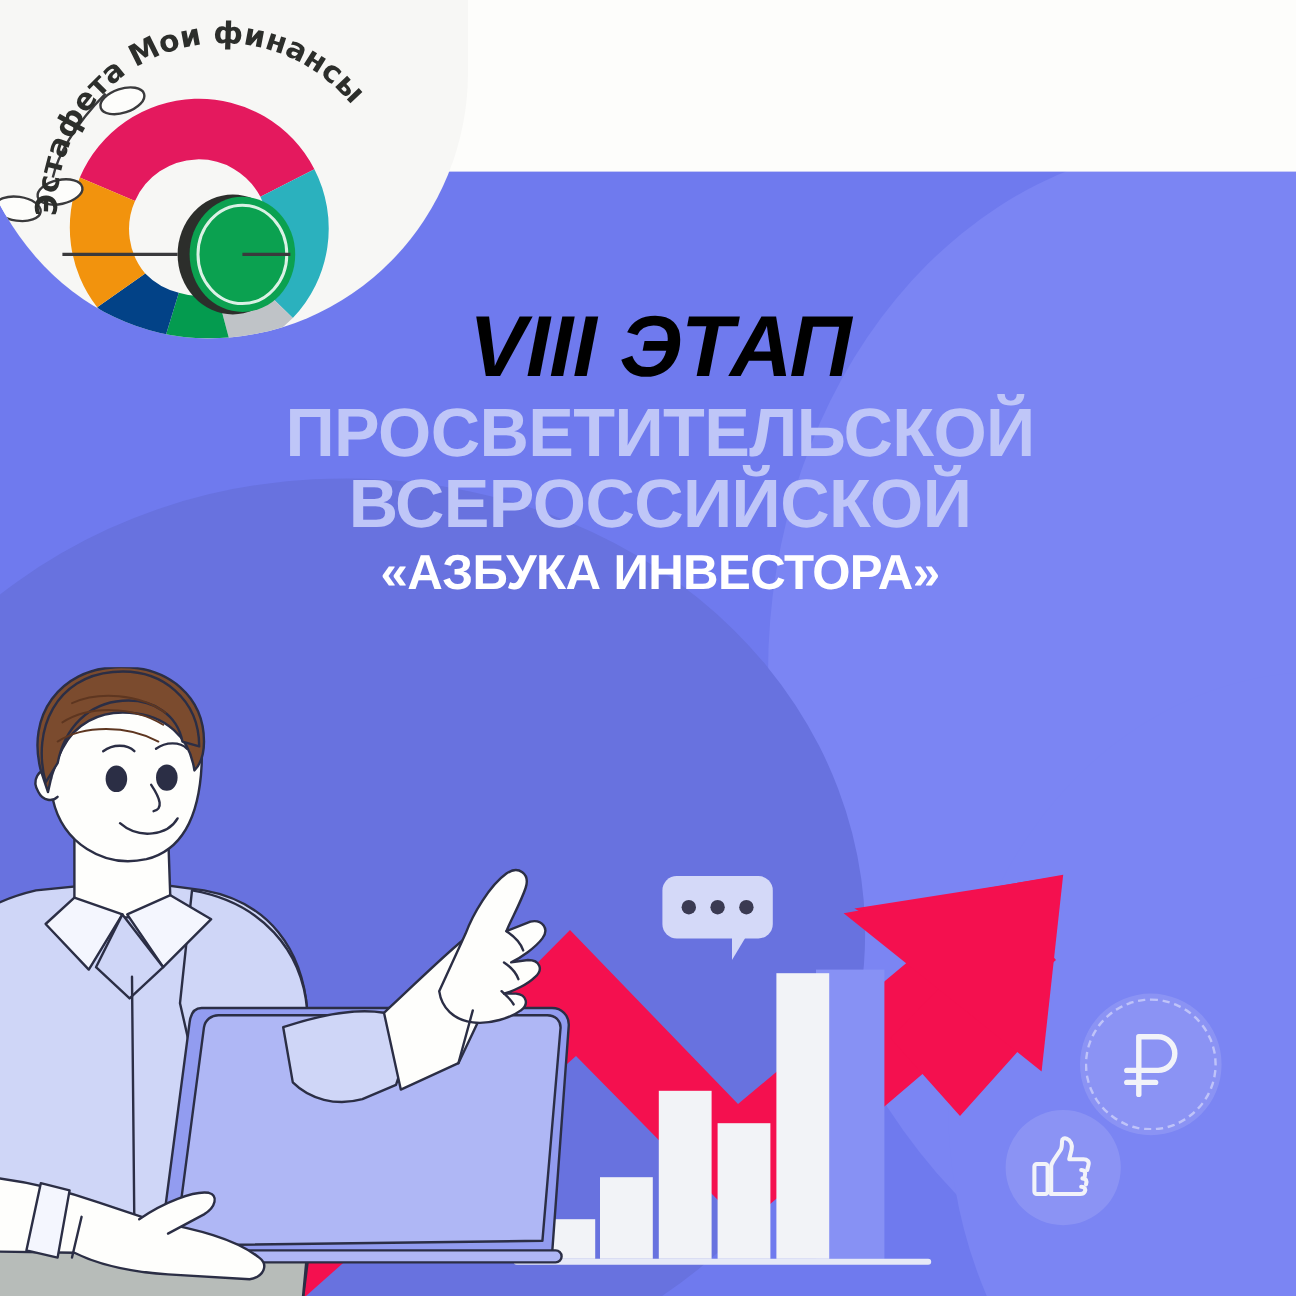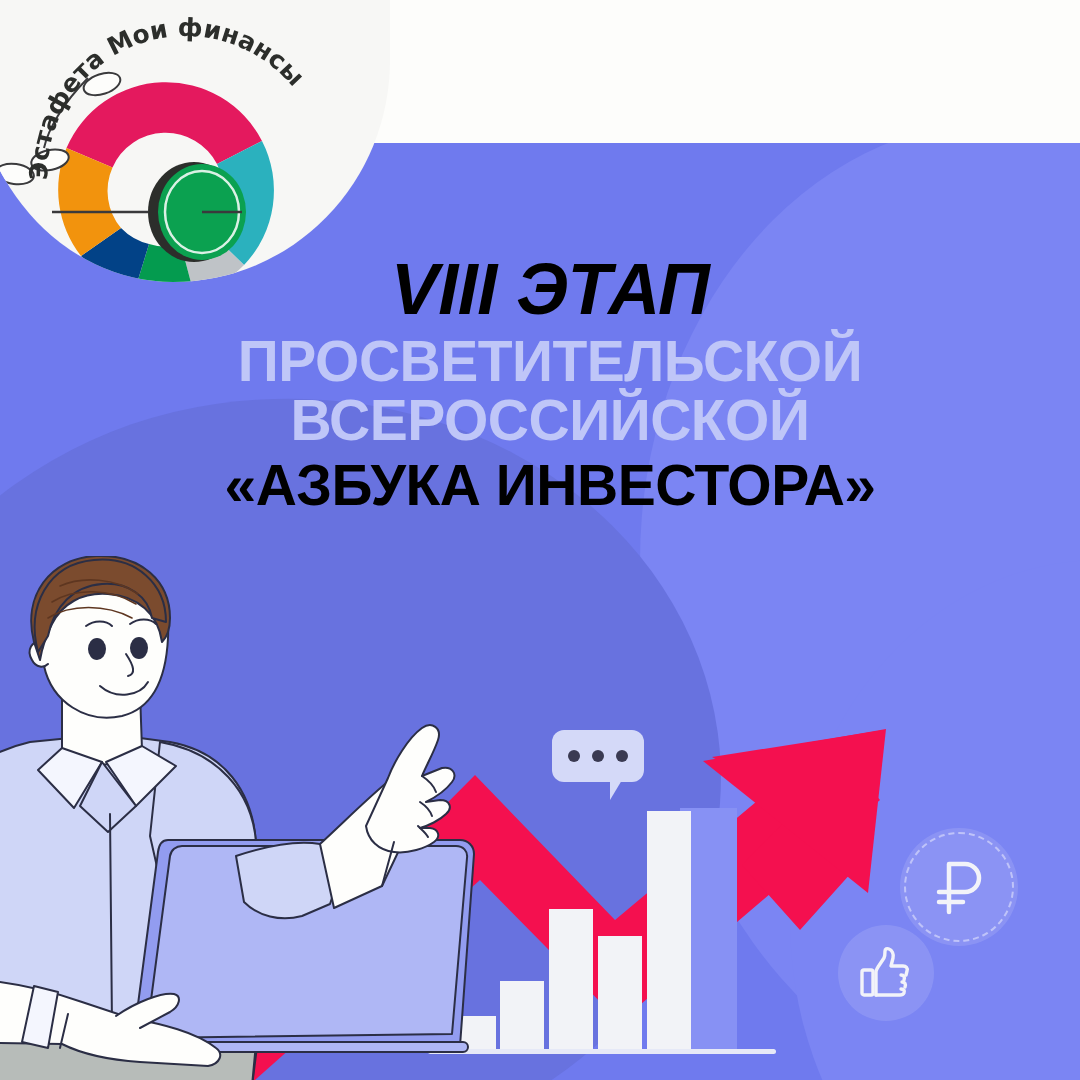--- a/index.html
+++ b/index.html
@@ -69,21 +69,21 @@
   .title-block{
     position:absolute;left:150px;top:252px;width:800px;
     text-align:center;z-index:20;
   }
   .t-line{
     font-weight:bold;line-height:1.03;letter-spacing:-0.5px;
     text-transform:uppercase;margin:0;
   }
   .t-stage{font-size:72px;color:#000000;margin-bottom:6px;font-style:italic;}
   .t-sub{font-size:57px;color:#BFC6F8;}
-  .t-main{font-size:57px;color:#000000;margin-top:6px;}
+  .t-main{font-size:41px;color:#ffffff;margin-top:6px;}
 
   
   .illus{position:absolute;left:0;top:0;width:1080px;height:1080px;z-index:15;}
 
   
   .bubble{
     position:absolute;left:552px;top:730px;width:92px;height:52px;
     background:#D4D9F8;border-radius:12px;z-index:16;
   }
   .bubble .dot{

